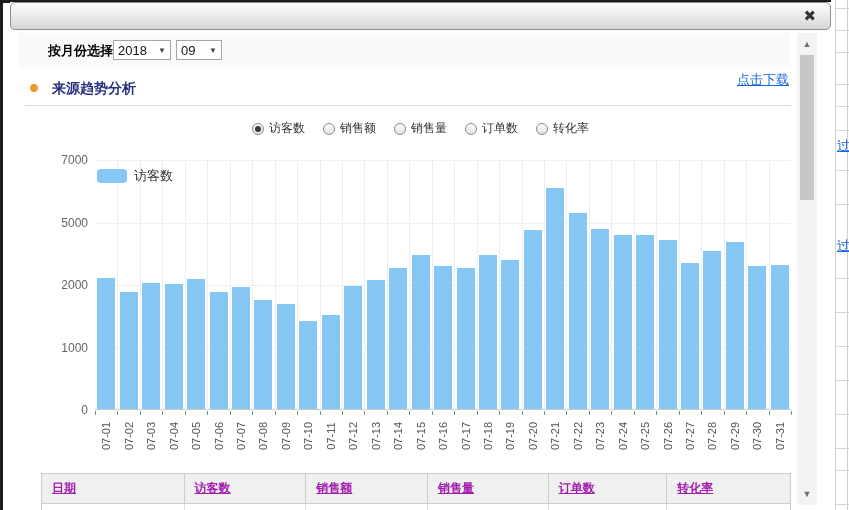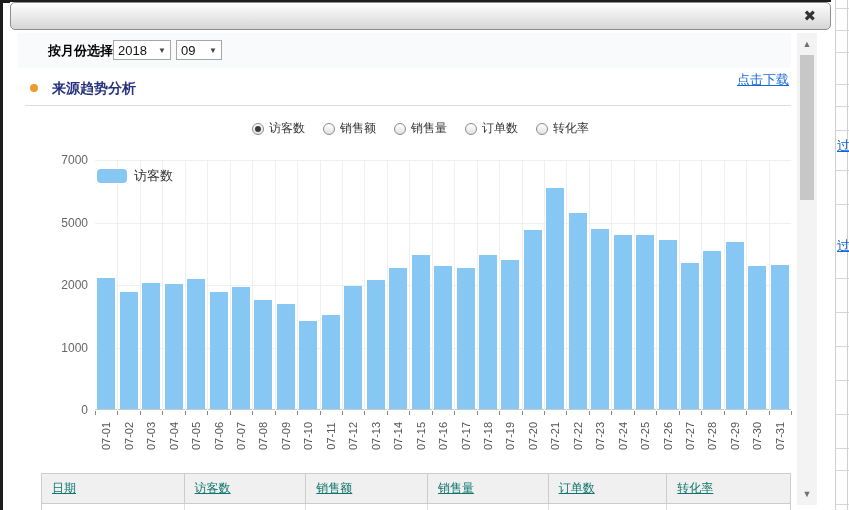--- a/index.html
+++ b/index.html
@@ -62,21 +62,21 @@
   .bar { position:absolute; bottom:0; }
   .ylabel { position:absolute; width:52px; text-align:right; font-size:12px; color:#666; line-height:14px; }
   .tick { position:absolute; top:409px; width:1px; height:4px; background:#888; }
   .xlabel { position:absolute; width:40px; height:12px; line-height:12px; text-align:center;
     transform:rotate(-90deg); font-size:11px; color:#555; white-space:nowrap; }
 
   #data-table { position:absolute; left:31px; top:471px; width:750px; border:1px solid #ccc; border-bottom:none; }
   #thead-row { display:flex; height:30px; background:#f0f0f0; border-bottom:1px solid #ccc; }
   .th-cell { border-right:1px solid #ccc; display:flex; align-items:center; padding-left:10px; }
   .th-cell:last-child { border-right:none; }
-  .th-link { font-size:12px; font-weight:normal; color:#0f766e; text-decoration:underline; cursor:pointer; }
+  .th-link { font-size:12px; font-weight:bold; color:#a21caf; text-decoration:underline; cursor:pointer; }
   #tbody-row { display:flex; height:7px; background:#fff; }
   .td-cell { border-right:1px solid #ddd; }
   .td-cell:last-child { border-right:none; }
 
   #scrollbar { position:absolute; left:787px; top:31px; width:20px; height:472px; background:#f3f3f3; }
   .sb-arrow { position:absolute; left:0; width:20px; text-align:center; font-size:9px; color:#707070; cursor:pointer; }
   #sb-up { top:6px; }
   #sb-down { bottom:6px; }
   #sb-thumb { position:absolute; left:3px; top:22px; width:14px; height:145px; background:#c7c7c7; cursor:pointer; }
 </style>

